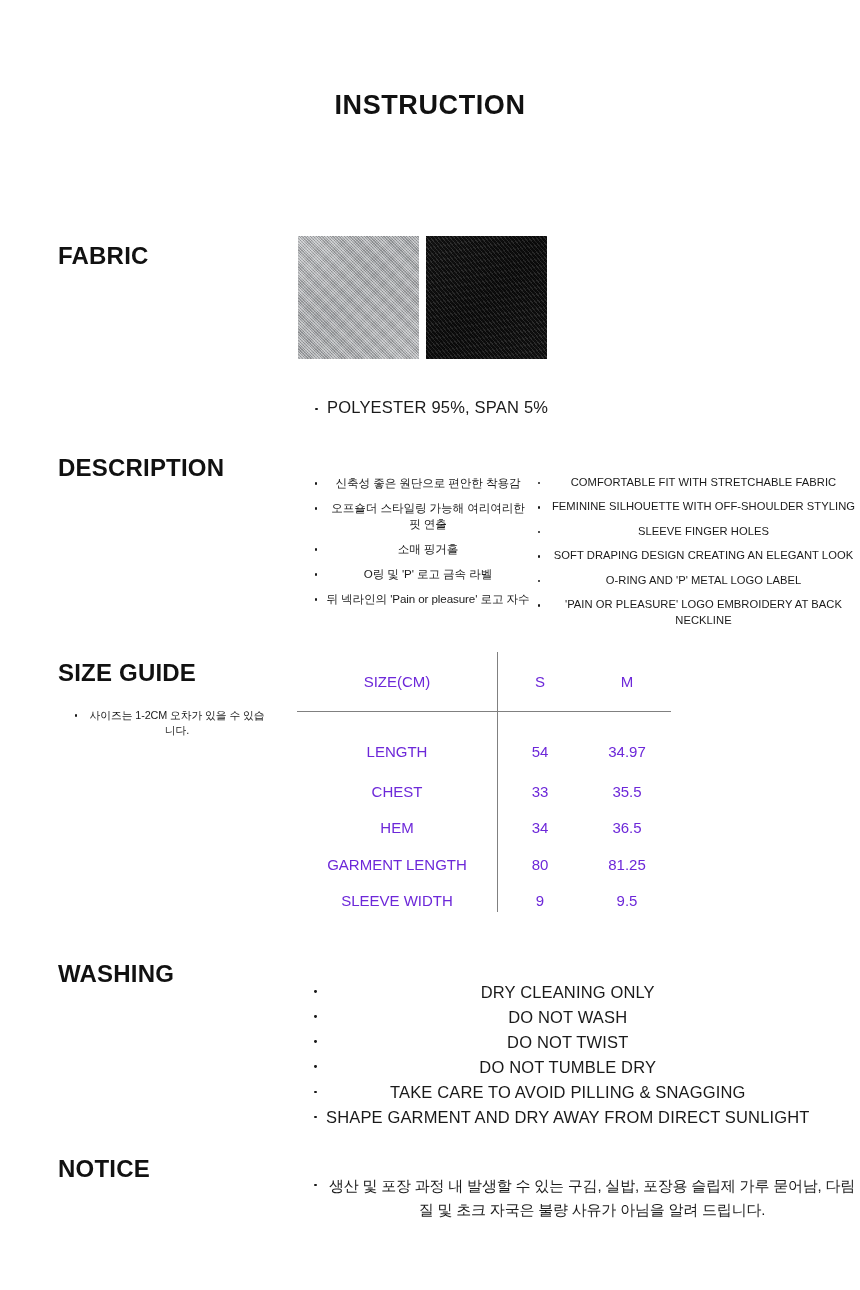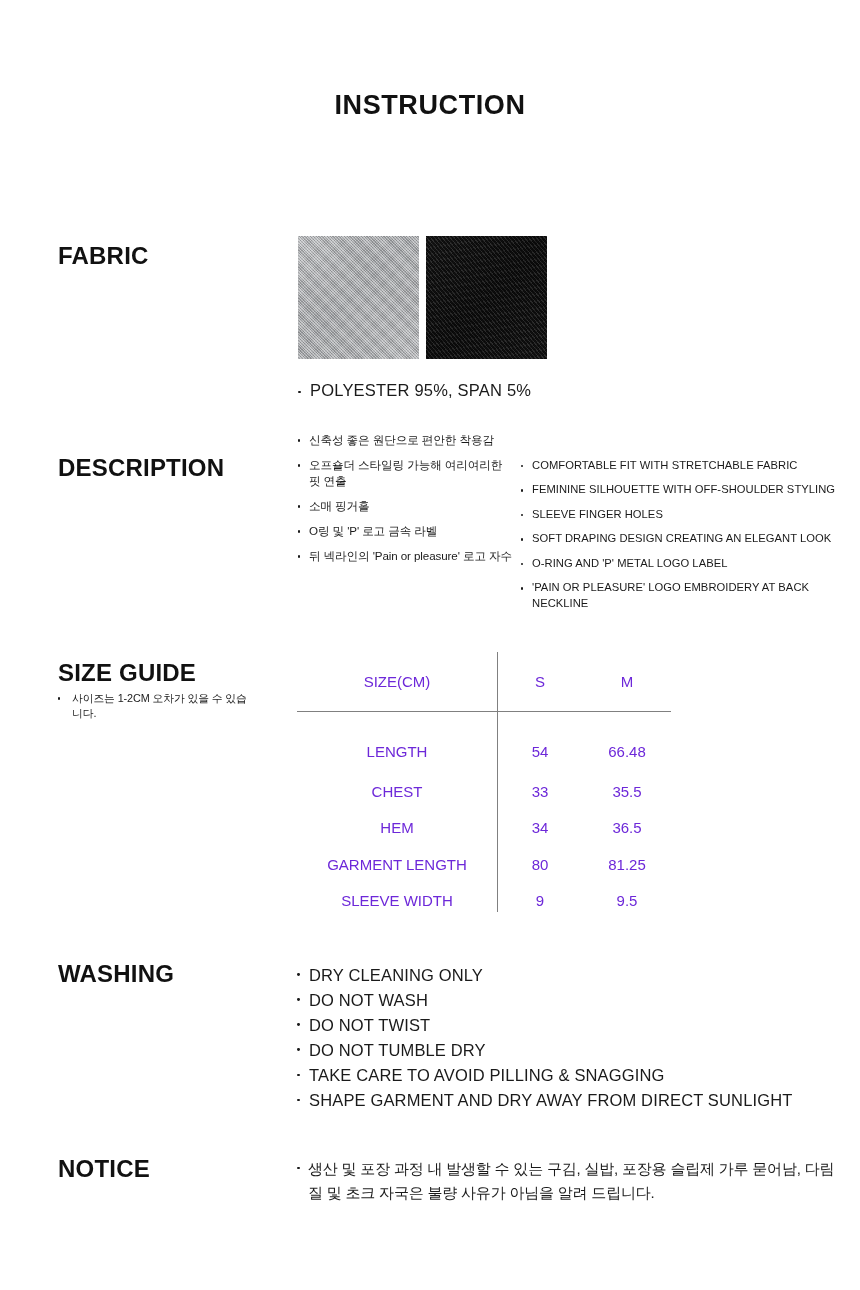--- a/index.html
+++ b/index.html
@@ -74,21 +74,21 @@
   }
   .swatch.black {
     background-color: #161616;
     background-image:
       repeating-linear-gradient(50deg, rgba(255,255,255,0.075) 0 1px, rgba(0,0,0,0.45) 1px 3px),
       repeating-linear-gradient(-40deg, rgba(255,255,255,0.03) 0 1px, rgba(0,0,0,0.2) 1px 2px),
       linear-gradient(135deg, #1d1d1d 0%, #121212 50%, #1b1b1b 100%);
   }
 
   
-  .blist { position: absolute; margin: 0; padding: 0; list-style: none; }
+  .blist { position: absolute; margin: 17px; padding: 0; list-style: none; text-align: center; }
   .blist li {
     position: relative;
     padding-left: 11px;
     color: #1a1a1a;
   }
   .blist li::before {
     content: "";
     position: absolute;
     left: 0;
     top: 0.62em;
@@ -104,21 +104,21 @@
     top: 381px;
     font-size: 16.5px;
     letter-spacing: 0.2px;
   }
   .fabric-comp li { padding-left: 12px; }
   .fabric-comp li::before { top: 0.58em; width: 2.8px; height: 2.8px; }
 
   
   .desc-ko {
     left: 298px;
-    top: 432px;
+    top: 458px;
     width: 215px;
     font-size: 11.6px;
     line-height: 1.38;
     letter-spacing: -0.1px;
   }
   .desc-ko li { margin-bottom: 9px; }
 
   
   .desc-en {
     left: 521px;
@@ -267,21 +267,21 @@
         <tr>
           <th class="col-label">SIZE(CM)</th>
           <th class="col-s">S</th>
           <th class="col-m">M</th>
         </tr>
       </thead>
       <tbody>
         <tr>
           <td>LENGTH</td>
           <td>54</td>
-          <td>66.48</td>
+          <td>34.97</td>
         </tr>
         <tr>
           <td>CHEST</td>
           <td>33</td>
           <td>35.5</td>
         </tr>
         <tr>
           <td>HEM</td>
           <td>34</td>
           <td>36.5</td>

